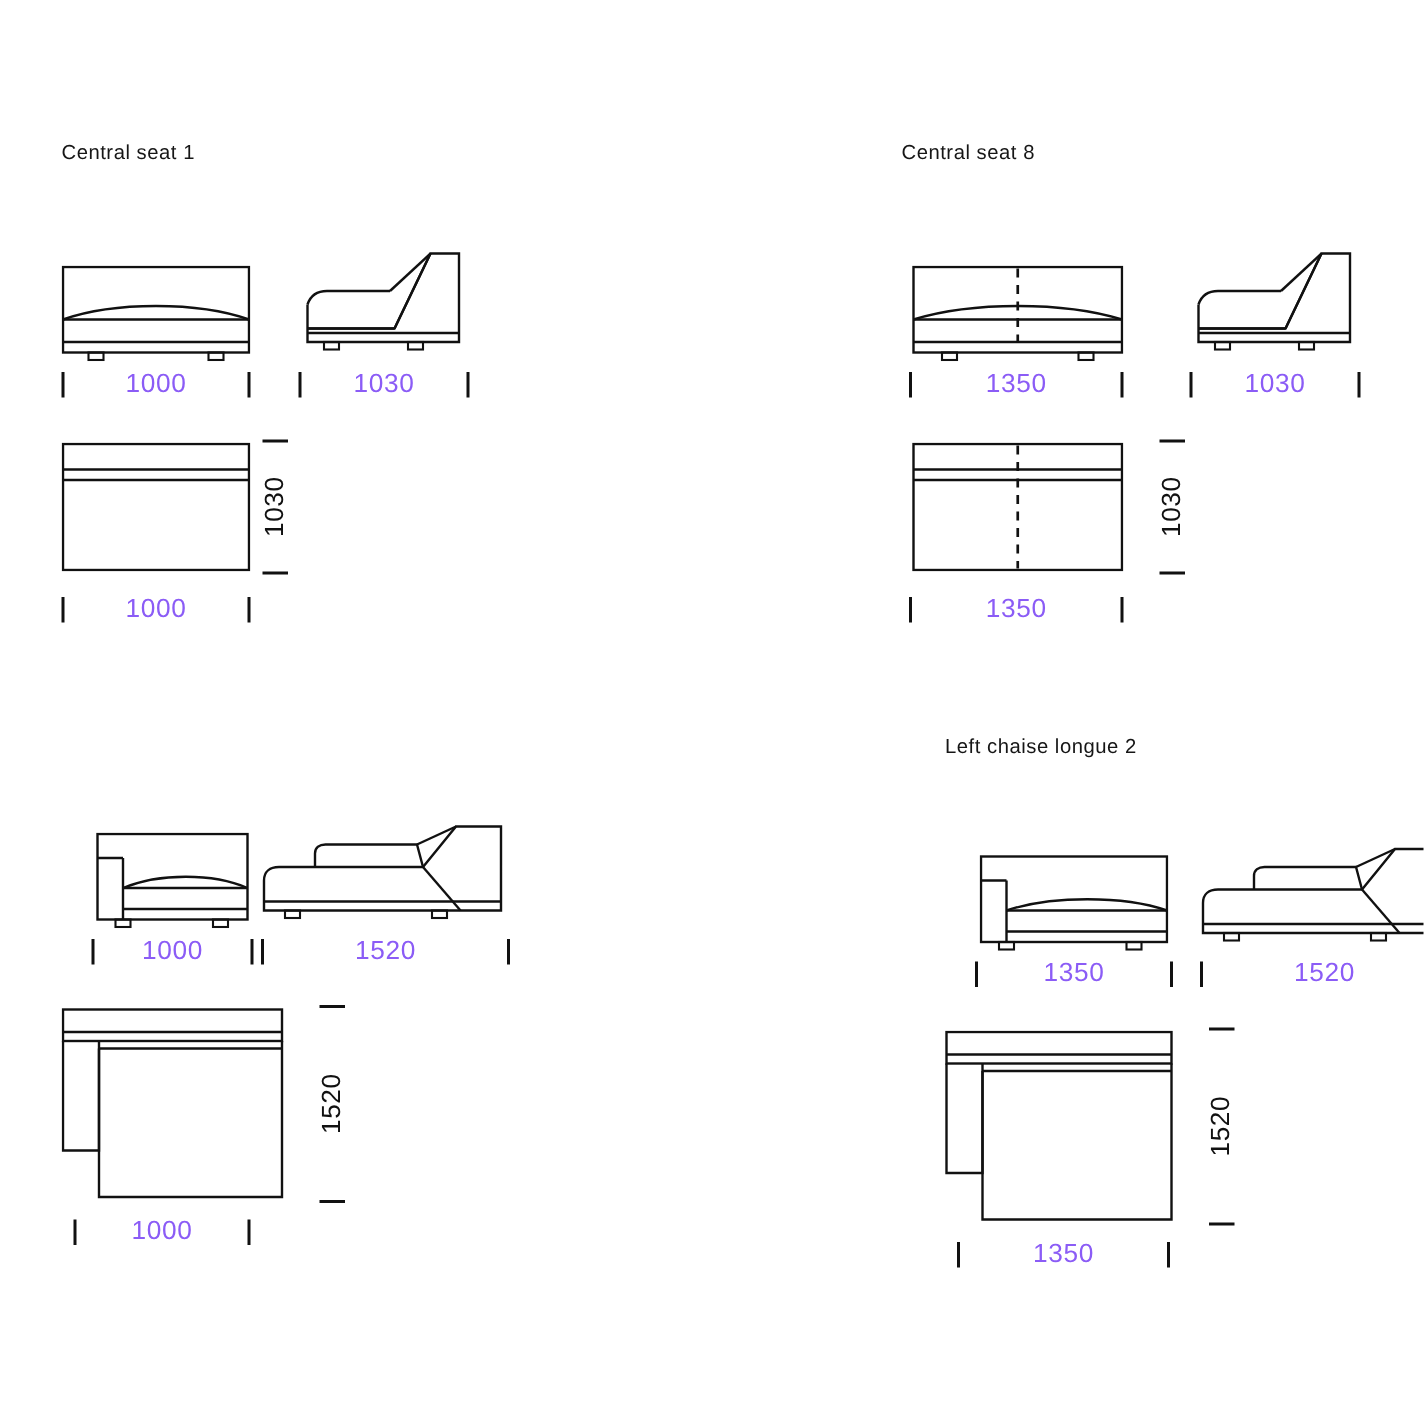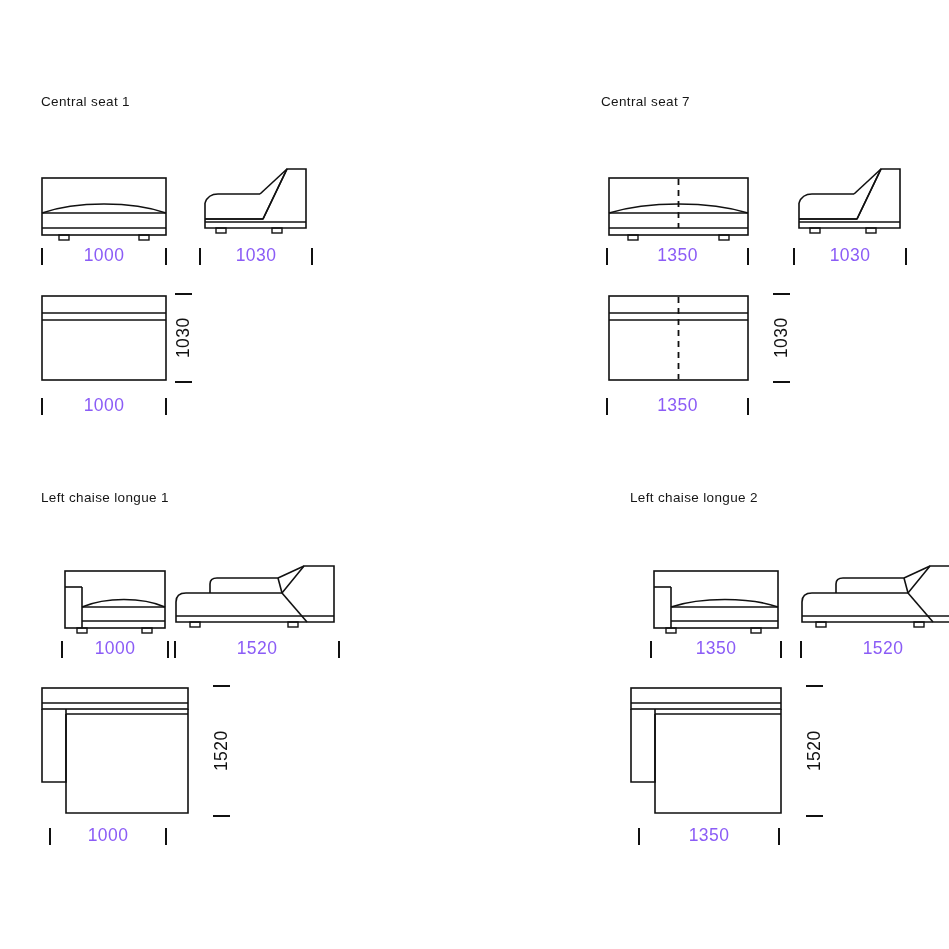--- a/index.html
+++ b/index.html
@@ -167,21 +167,21 @@
         <span class="tick"></span>
         <span class="dim-text">1000</span>
         <span class="tick"></span>
       </div>
 
     </div>
   </div>
 
   <div class="module" style="left:601px; top:94px;">
 
-    <div class="module-title">Central seat 7</div>
+    <div class="module-title">Central seat 8</div>
 
     <div class="views" style="position:relative; width:330px; height:320px;">
 
       <div class="view" style="left:7px; top:68px;">
         <svg class="svgwrap" width="141" height="64" viewBox="0 0 141 64">
           <g fill="none" stroke="#111111" stroke-width="1.6">
             <rect x="1" y="1" width="139" height="57"></rect>
             <path d="M1 36 C 40 24, 101 24, 140 36"></path>
             <line x1="1" y1="36" x2="140" y2="36"></line>
             <line x1="1" y1="51" x2="140" y2="51"></line>
@@ -244,21 +244,20 @@
         <span class="tick"></span>
         <span class="dim-text">1350</span>
         <span class="tick"></span>
       </div>
 
     </div>
   </div>
 
   <div class="module" style="left:41px; top:490px;">
 
-    <div class="module-title">Left chaise longue 1</div>
 
     <div class="views" style="position:relative; width:330px; height:345px;">
 
       <div class="view" style="left:23px; top:65px;">
         <svg class="svgwrap" width="102" height="64" viewBox="0 0 102 64">
           <g fill="none" stroke="#111111" stroke-width="1.6">
             <rect x="1" y="1" width="100" height="57"></rect>
             <path d="M18 17 L18 58"></path>
             <line x1="1" y1="17" x2="18" y2="17"></line>
             <path d="M18 37 C 42 27, 78 27, 101 37"></path>

